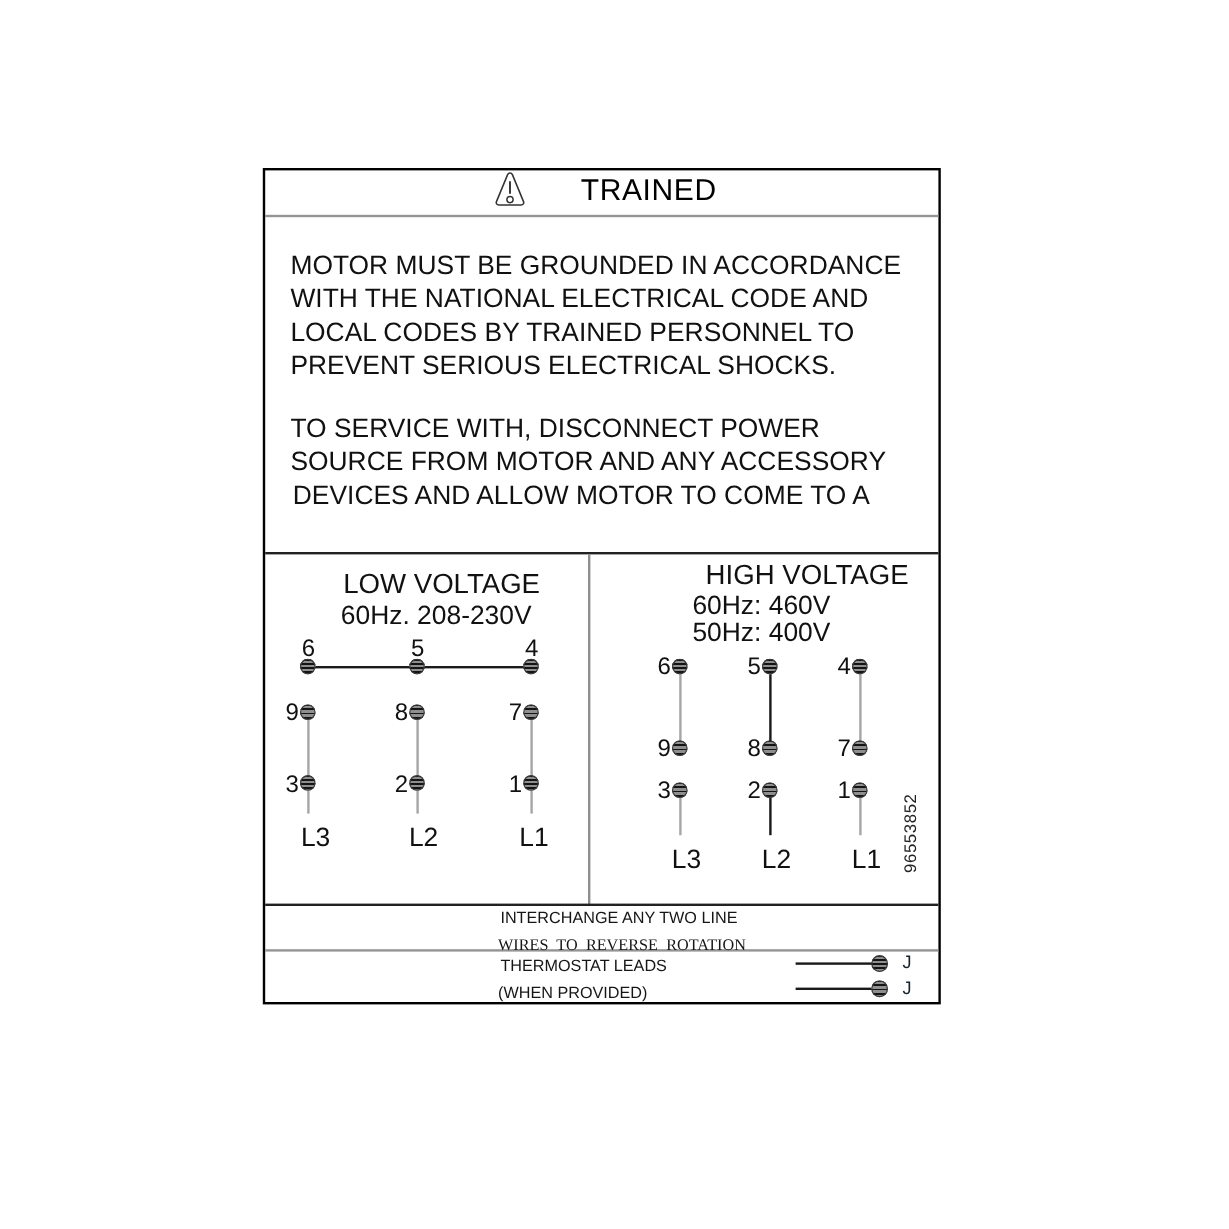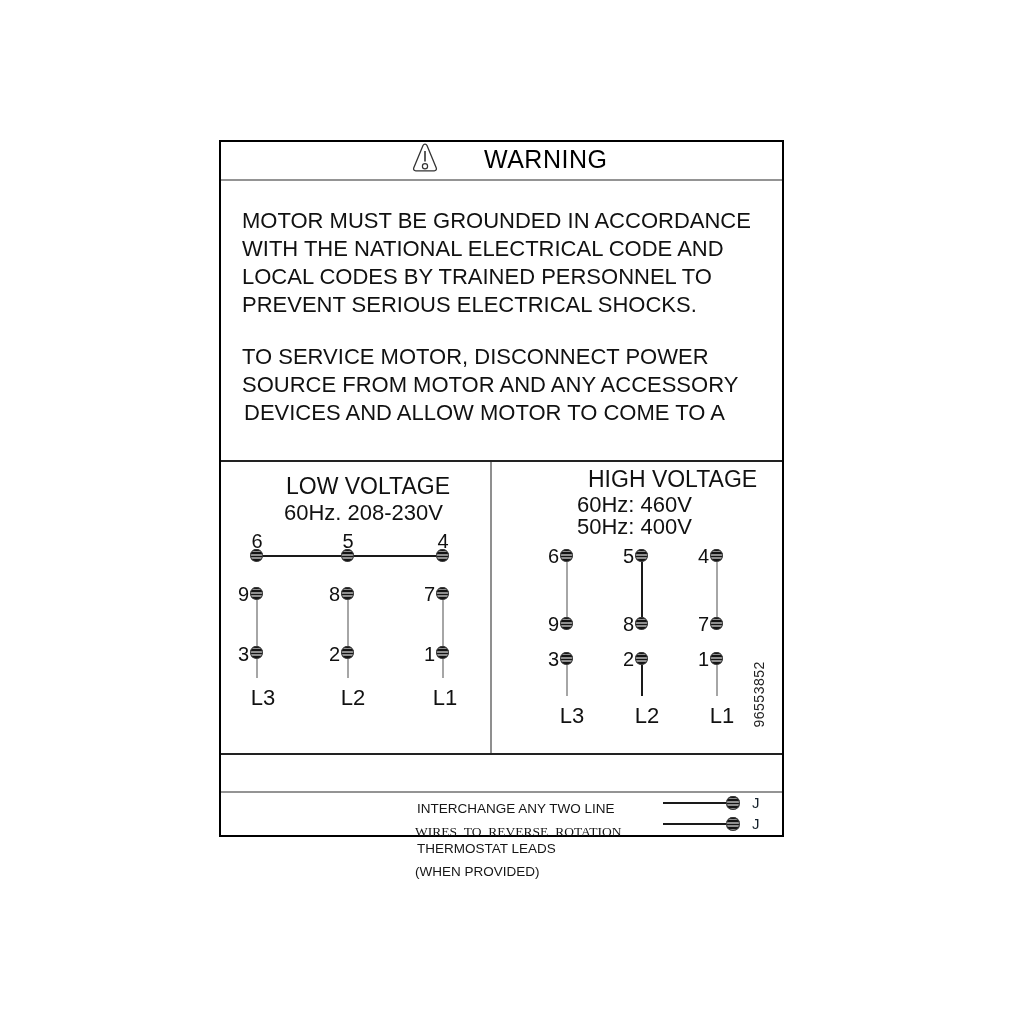--- a/index.html
+++ b/index.html
@@ -26,50 +26,50 @@
   }
   .term.d13{width:13px;height:13px;}
   .term.d14{width:14px;height:14px;}
   .wire{background:#a6a6a6;width:2px;}
   .wire.dark{background:#1a1a1a;}
   .linkline{height:2px;background:#1a1a1a;}
   .num{font-size:20px;white-space:nowrap;}
   .num.ctr{width:30px;text-align:center;}
   .num.rgt{width:24px;text-align:right;}
   .lline{font-size:22px;width:44px;text-align:center;white-space:nowrap;}
-  .foot-txt{font-size:13.5px;white-space:nowrap;color:#161616;margin-top:44px;}
+  .foot-txt{font-size:13.5px;white-space:nowrap;color:#161616;}
   .foot-txt.spread{word-spacing:3.5px;font-family:Liberation Serif, serif;}
   .lead-wire{height:2px;background:#1a1a1a;}
   .lead-j{font-size:15px;color:#16222c;}
   .partnum{
     width:60px;height:15px;font-size:14px;letter-spacing:0.5px;text-align:center;
     transform:rotate(-90deg);transform-origin:50% 50%;white-space:nowrap;color:#222;
   }
 </style>
 </head>
 <body>
 
 <div class="page">
 
   <div class="abs label-box"></div>
 
   <svg class="abs" style="left:412px;top:142px;" width="26" height="31" viewBox="0 0 26 31">
     <path d="M13 2.2 C13.9 2.2 14.6 2.7 15 3.5 L24.2 25.8 C24.9 27.5 24 28.8 22.2 28.8 L3.8 28.8 C2 28.8 1.1 27.5 1.8 25.8 L11 3.5 C11.4 2.7 12.1 2.2 13 2.2 Z" fill="none" stroke="#333" stroke-width="1.3"></path>
     <line x1="13" y1="9" x2="13" y2="19.5" stroke="#333" stroke-width="1.6"></line>
     <circle cx="13" cy="24.3" r="2.6" fill="none" stroke="#333" stroke-width="1.2"></circle>
   </svg>
-  <div class="abs warn-title" style="left:484px;top:145px;">WARNING</div>
+  <div class="abs warn-title" style="left:484px;top:145px;">TRAINED</div>
   <div class="abs hline gray" style="left:221px;top:179px;width:561px;"></div>
 
   <div class="abs body-line" style="left:242px;top:207px;">MOTOR MUST BE GROUNDED IN ACCORDANCE</div>
   <div class="abs body-line" style="left:242px;top:263px;">LOCAL CODES BY TRAINED PERSONNEL TO</div>
   <div class="abs body-line" style="left:242px;top:235px;">WITH THE NATIONAL ELECTRICAL CODE AND</div>
   <div class="abs body-line" style="left:242px;top:291px;">PREVENT SERIOUS ELECTRICAL SHOCKS.</div>
 
-  <div class="abs body-line" style="left:242px;top:343px;">TO SERVICE MOTOR, DISCONNECT POWER</div>
+  <div class="abs body-line" style="left:242px;top:343px;">TO SERVICE WITH, DISCONNECT POWER</div>
   <div class="abs body-line" style="left:242px;top:371px;">SOURCE FROM MOTOR AND ANY ACCESSORY</div>
   <div class="abs body-line" style="left:244px;top:399px;">DEVICES AND ALLOW MOTOR TO COME TO A</div>
 
   <div class="abs hline" style="left:221px;top:460px;width:561px;"></div>
   <div class="abs vline" style="left:490px;top:462px;height:292px;"></div>
   <div class="abs hline" style="left:221px;top:753px;width:561px;"></div>
   <div class="abs hline gray" style="left:221px;top:791px;width:561px;"></div>
 
   <div class="abs sec-title" style="left:286px;top:473px;">LOW VOLTAGE</div>
   <div class="abs sec-sub" style="left:284px;top:500px;">60Hz. 208-230V</div>

